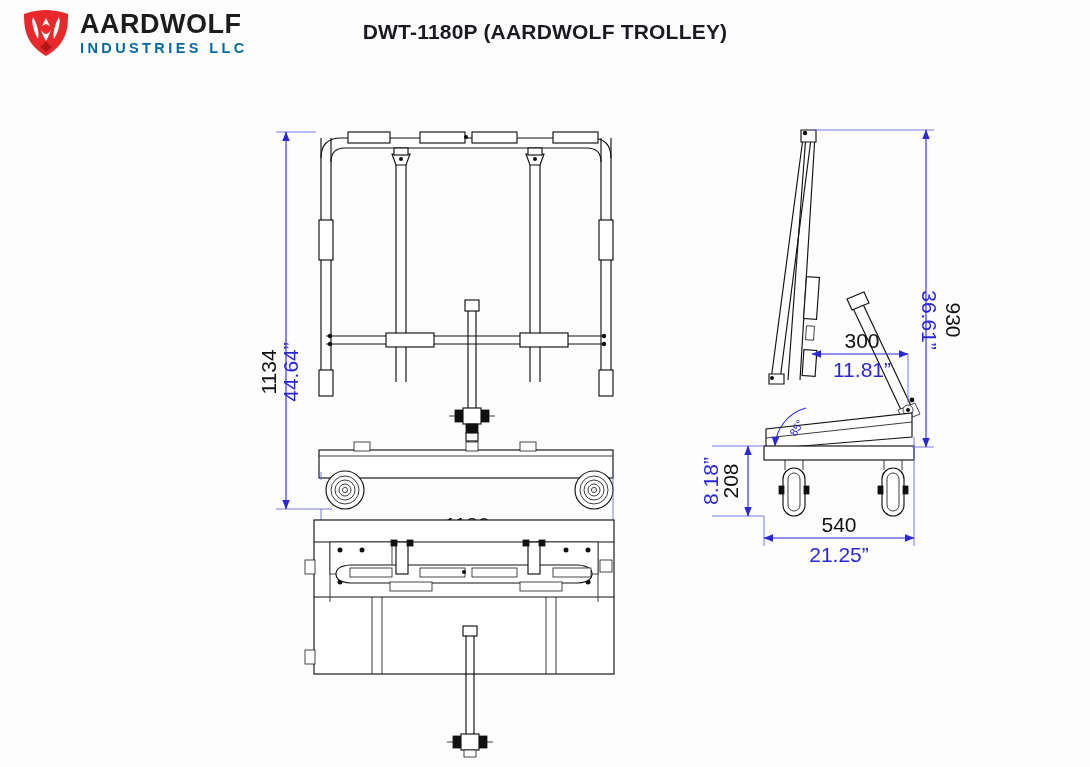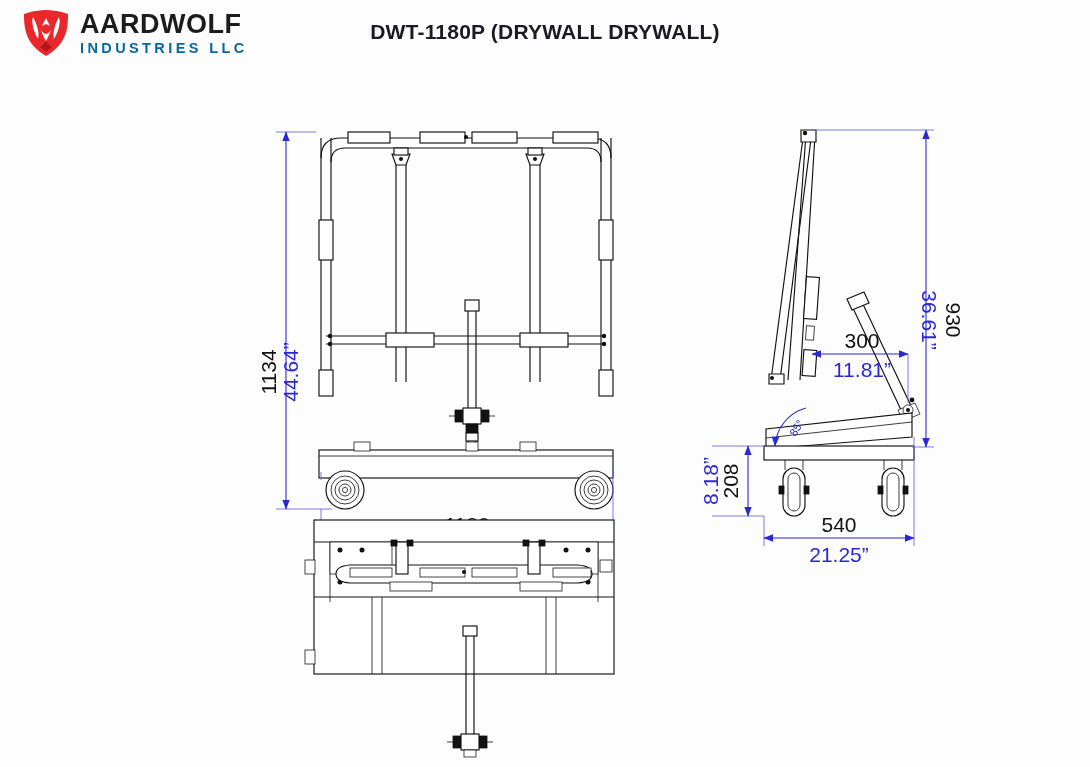--- a/index.html
+++ b/index.html
@@ -116,21 +116,21 @@
         <path d="M26 10 L22 18 L26 16 L30 18 Z" fill="#ffffff"></path>
         <path d="M21 22 C21 22 23 28 26 33 C29 28 31 22 31 22 C29 25 27 26 26 26 C25 26 23 25 21 22 Z" fill="#ffffff"></path>
         <path d="M26 33 C24 36 22 38 20 39 C23 41 26 44 26 44 C26 44 29 41 32 39 C30 38 28 36 26 33 Z" fill="#b3161a"></path>
       </svg>
       <div id="logo-text">
         <div id="brand-name">AARDWOLF</div>
         <div id="brand-sub">INDUSTRIES LLC</div>
       </div>
     </div>
 
-    <div id="doc-title">DWT-1180P (DRYWALL DRYWALL)</div>
+    <div id="doc-title">DWT-1180P (AARDWOLF TROLLEY)</div>
   </div>
 
   <div id="drawing">
     <svg class="dwg" width="1090" height="695" viewBox="0 0 1090 695">
 
       <defs>
         <marker id="ar" markerWidth="9" markerHeight="7" refX="8.5" refY="3.5" orient="auto">
           <path d="M0,0 L9,3.5 L0,7 z" class="arrowdim"></path>
         </marker>
         <marker id="arS" markerWidth="9" markerHeight="7" refX="0.5" refY="3.5" orient="auto">

